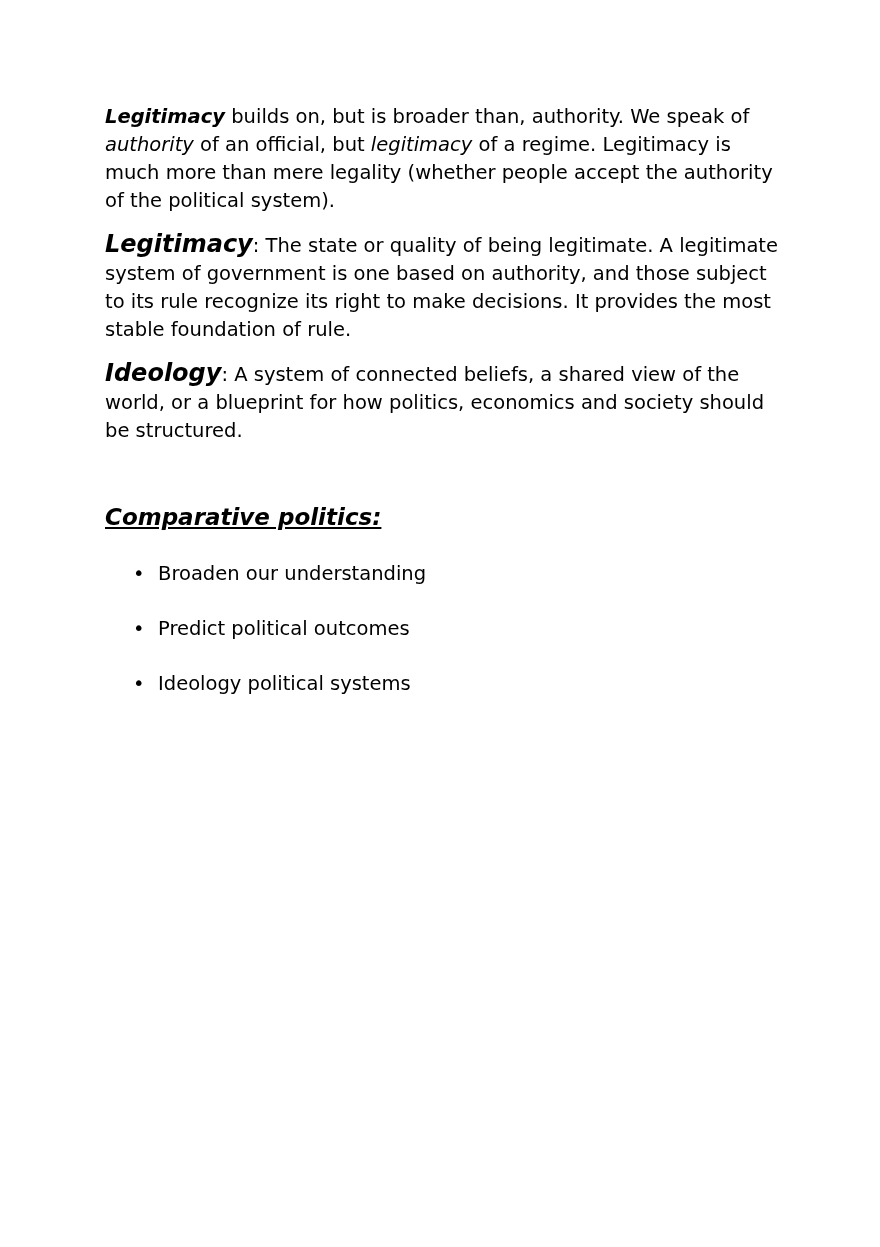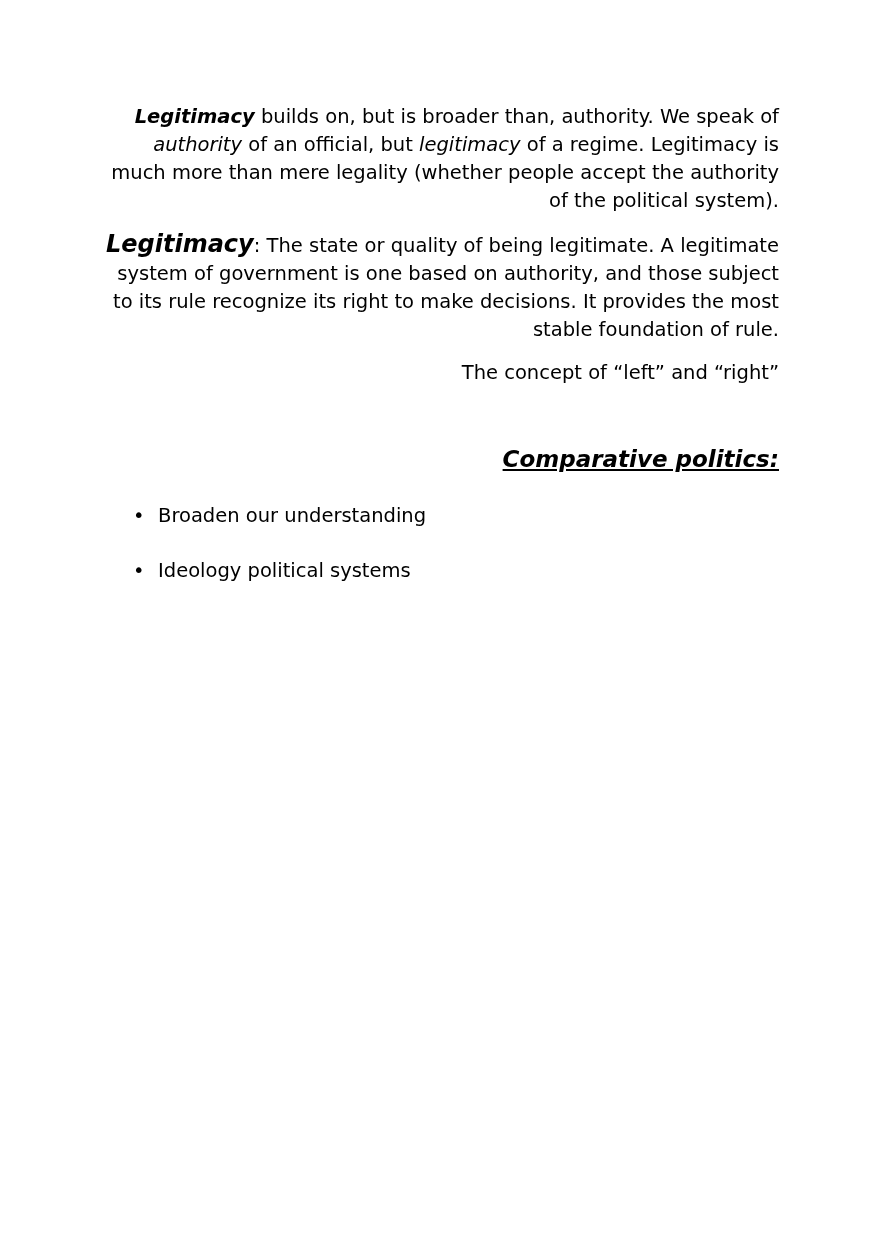--- a/index.html
+++ b/index.html
@@ -19,21 +19,21 @@
   .doc {
     box-sizing: border-box;
     width: 100%;
     height: 100%;
     padding: 103px 101px 40px 105px;
   }
   .doc p {
     margin: 0 0 15px 0;
     font-size: 19.5px;
     line-height: 28px;
-    text-align: right;
+    text-align: left;
   }
   .run-b { font-weight: bold; }
   .run-i { font-style: italic; }
   .run-u { text-decoration: underline; }
   .run-lg { font-size: 24px; }
   .run-hd { font-size: 23px; }
   .spacer {
     height: 43px;
   }
   ul.bullets {
@@ -57,21 +57,22 @@
     line-height: 28px;
   }
 </style>
 </head>
 <body>
 
 <div class="page">
   <div class="doc" id="doc-blocks">
       <p><span class="run-b run-i">Legitimacy</span><span> builds on, but is broader than, authority. We speak of </span><span class="run-i">authority</span><span> of an official, but </span><span class="run-i">legitimacy</span><span> of a regime. Legitimacy is much more than mere legality (whether people accept the authority of the political system).</span></p>
       <p><span class="run-b run-i run-lg">Legitimacy</span><span>: The state or quality of being legitimate. A legitimate system of government is one based on authority, and those subject to its rule recognize its right to make decisions. It provides the most stable foundation of rule.</span></p>
-      <p><span>The concept of “left” and “right”</span></p>
+      <p><span class="run-b run-i run-lg">Ideology</span><span>: A system of connected beliefs, a shared view of the world, or a blueprint for how politics, economics and society should be structured.</span></p>
       <div class="spacer"></div>
       <p><span class="run-b run-i run-u run-hd">Comparative politics:</span></p>
       <ul class="bullets">
         <li>Broaden our understanding</li>
+        <li>Predict political outcomes</li>
         <li>Ideology political systems</li>
       </ul>
     </div>
 </div>
 
 </body></html>

